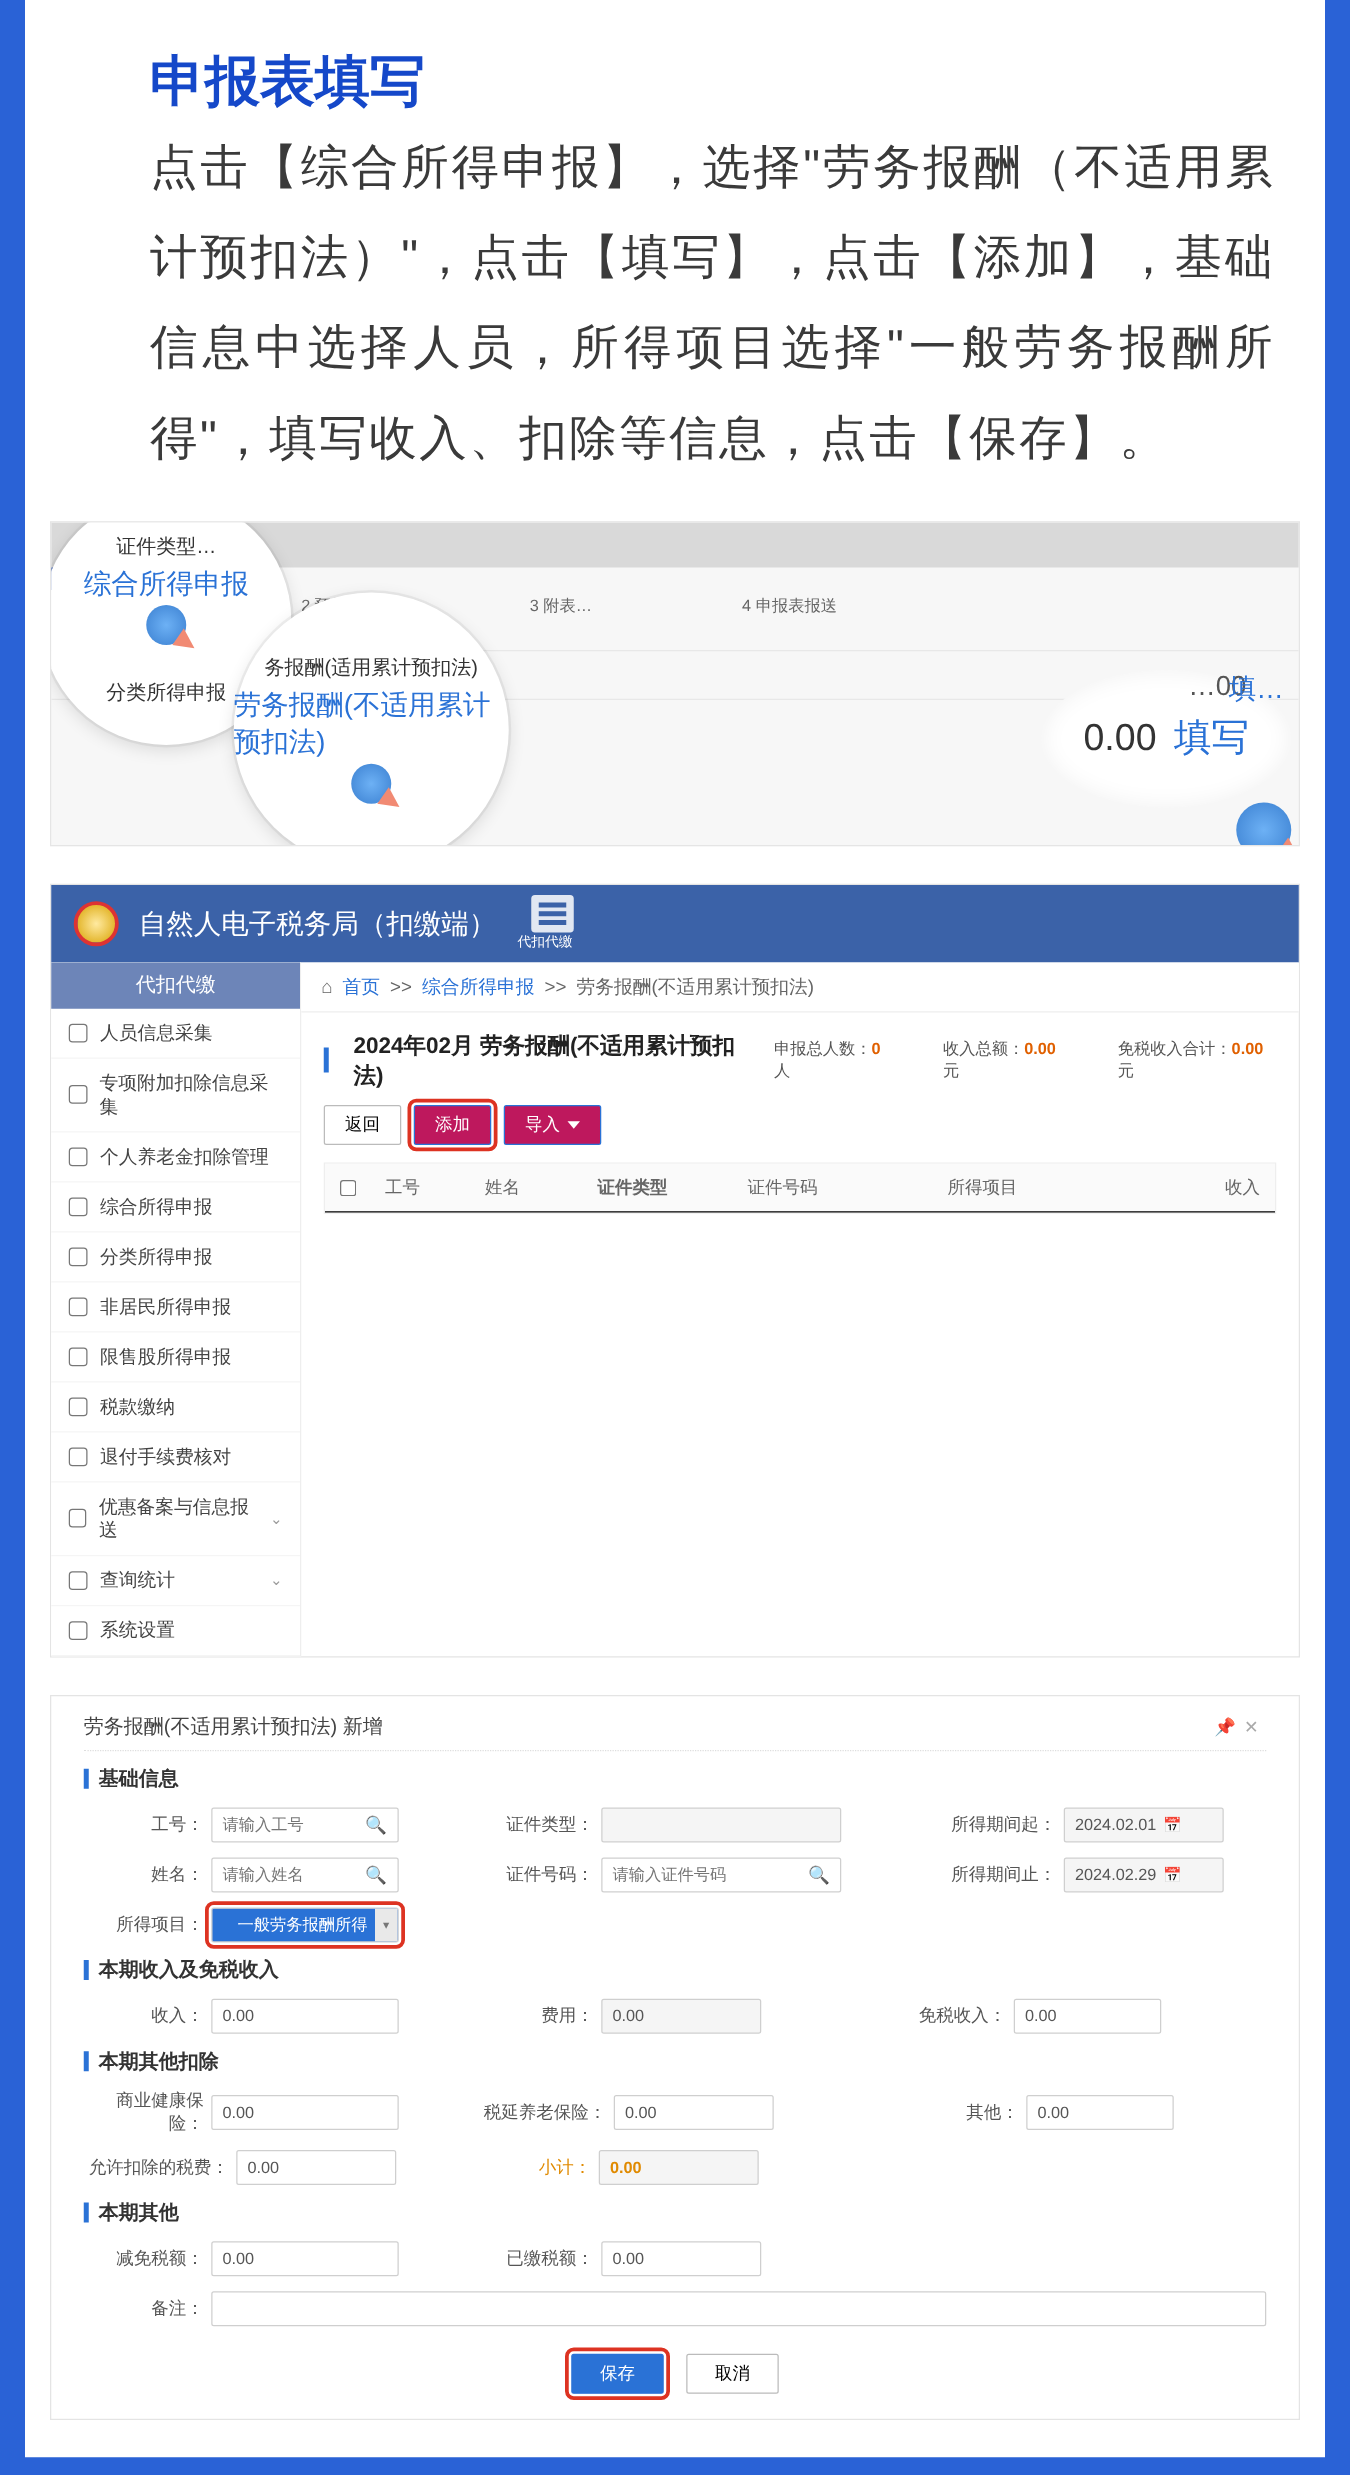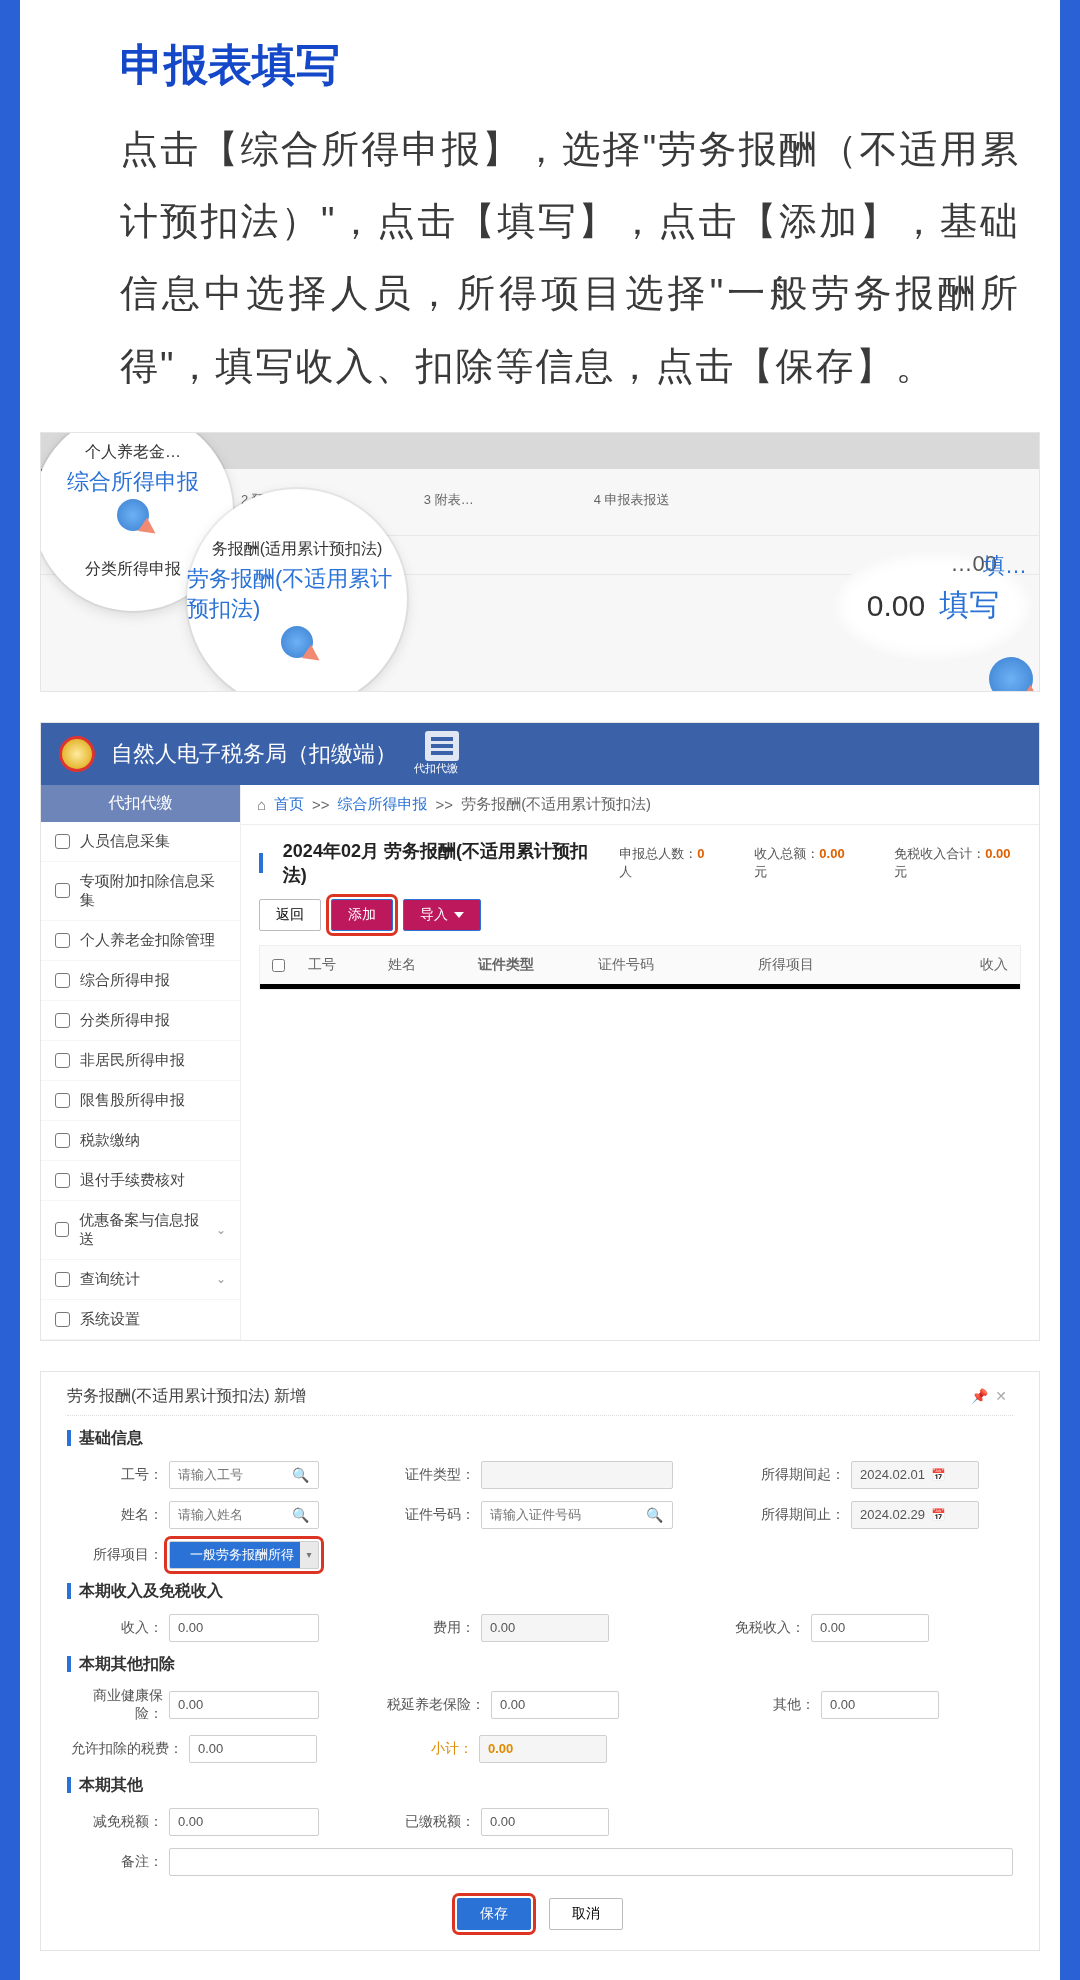--- a/index.html
+++ b/index.html
@@ -5,21 +5,21 @@
   * { box-sizing: border-box; margin: 0; padding: 0; }
   body { font-family: "Microsoft YaHei", sans-serif; background: #2a62d6; width: 1080px; }
   .page { background: #fff; margin: 0 20px; padding-bottom: 30px; }
 
   
   .step-header { display: flex; align-items: flex-start; padding: 36px 40px 20px 60px; }
   .step-badge { width: 110px; height: 120px; background: linear-gradient(#f7a23a,#ee7b1e); position: relative; display:flex; align-items:center; justify-content:center; }
   .step-badge::after { content:""; position:absolute; bottom:-18px; left:0; border-left:55px solid transparent; border-right:55px solid transparent; border-top:18px solid #ee7b1e; }
   .step-num { color:#fff; font-size:56px; font-weight:600; }
   .step-text { flex:1; margin-left:40px; }
-  .step-title { color:#1548c9; font-size:44px; font-weight:700; margin-bottom:18px; }
+  .step-title { color:#1548c9; font-size:44px; font-weight:700; margin-bottom:3px; }
   .step-desc { color:#3a3a3a; font-size:38px; line-height:1.9; letter-spacing:2px; text-align:justify; }
 
   
   .illus { position:relative; height:260px; margin:10px 20px 30px; background:#f7f7f7; border:1px solid #e5e5e5; overflow:hidden; }
   .illus .grey-top { height:36px; background:#d9d9d9; }
   .illus .tab-strip { height:18px; display:flex; }
   .illus .tab-strip .t1 { width:140px; background:#3b5fb3; }
   .illus .tab-step { font-size:13px; color:#666; display:flex; gap:120px; padding:4px 200px 0; }
   .illus .rows { margin-top:26px; font-size:14px; color:#348; }
   .illus .rows .r { border-top:1px solid #e8e8e8; padding:10px 170px; }
@@ -61,21 +61,21 @@
   .content .bar { width:4px; height:20px; background:#2a72d6; }
   .content h3 { font-size:18px; font-weight:700; color:#222; }
   .content .stats { margin-left:auto; font-size:13px; color:#555; display:flex; gap:38px;}
   .content .stats b { color:#e06000; }
   .btns { margin-top:12px; display:flex; gap:10px; align-items:center; }
   .btn { height:32px; padding:0 16px; border:1px solid #bbb; background:#fff; font-size:14px; border-radius:2px; display:inline-flex; align-items:center; gap:6px; cursor:pointer;}
   .btn.primary { background:#be185d; color:#fff; border-color:#2a72d6; }
   .btn.red-box { outline:3px solid #d32; outline-offset:2px; }
   .btn .caret { width:0;height:0;border-left:5px solid transparent;border-right:5px solid transparent;border-top:6px solid #fff;}
   .tbl { margin-top:14px; border:1px solid #eee; }
-  .tbl-head { display:flex; background:#fafafa; border-bottom:5px solid #000000; font-size:14px; color:#666; }
+  .tbl-head { display:flex; background:#fafafa; border-bottom:1px solid #000000; font-size:14px; color:#666; }
   .tbl-head > div { padding:10px 12px; }
   .tbl-head .cb { width:36px; text-align:center; }
   .tbl-head .cb input{ vertical-align:middle;}
   .c-gh { width:80px;} .c-xm{width:90px;} .c-zjlx{width:120px;font-weight:bold;} .c-zjhm{width:160px;} .c-sdxm{width:130px;} .c-sr{flex:1;text-align:right;padding-right:40px;}
 
   
   .dialog { margin:30px 20px 0; border:1px solid #e4e4e4; background:#fff; padding:14px 26px 20px; }
   .dialog-head { display:flex; align-items:center; font-size:16px; color:#444; border-bottom:1px dotted #ddd; padding-bottom:8px;}
   .dialog-head .win-icons { margin-left:auto; color:#aaa; font-size:14px; letter-spacing:6px;}
   .sect { margin-top:12px; }
@@ -129,21 +129,21 @@
     </div>
     <div class="right-fill">
       <span class="partial">…00</span>
       <span class="partial2">填…</span>
       <span class="val">0.00</span>
       <span class="lbl">填写</span>
     </div>
     <div class="cursor"></div>
 
     <div class="lens lens-a">
-      <div class="ln1">个人养老金…</div>
+      <div class="ln1">证件类型…</div>
       <div class="ln2">综合所得申报</div>
       <div class="mini-cursor"></div>
       <div class="ln3">分类所得申报</div>
     </div>
     <div class="lens lens-b">
       <div class="ln1">务报酬(适用累计预扣法)</div>
       <div class="ln2">劳务报酬(不适用累计预扣法)</div>
       <div class="mini-cursor"></div>
     </div>
   </div>

